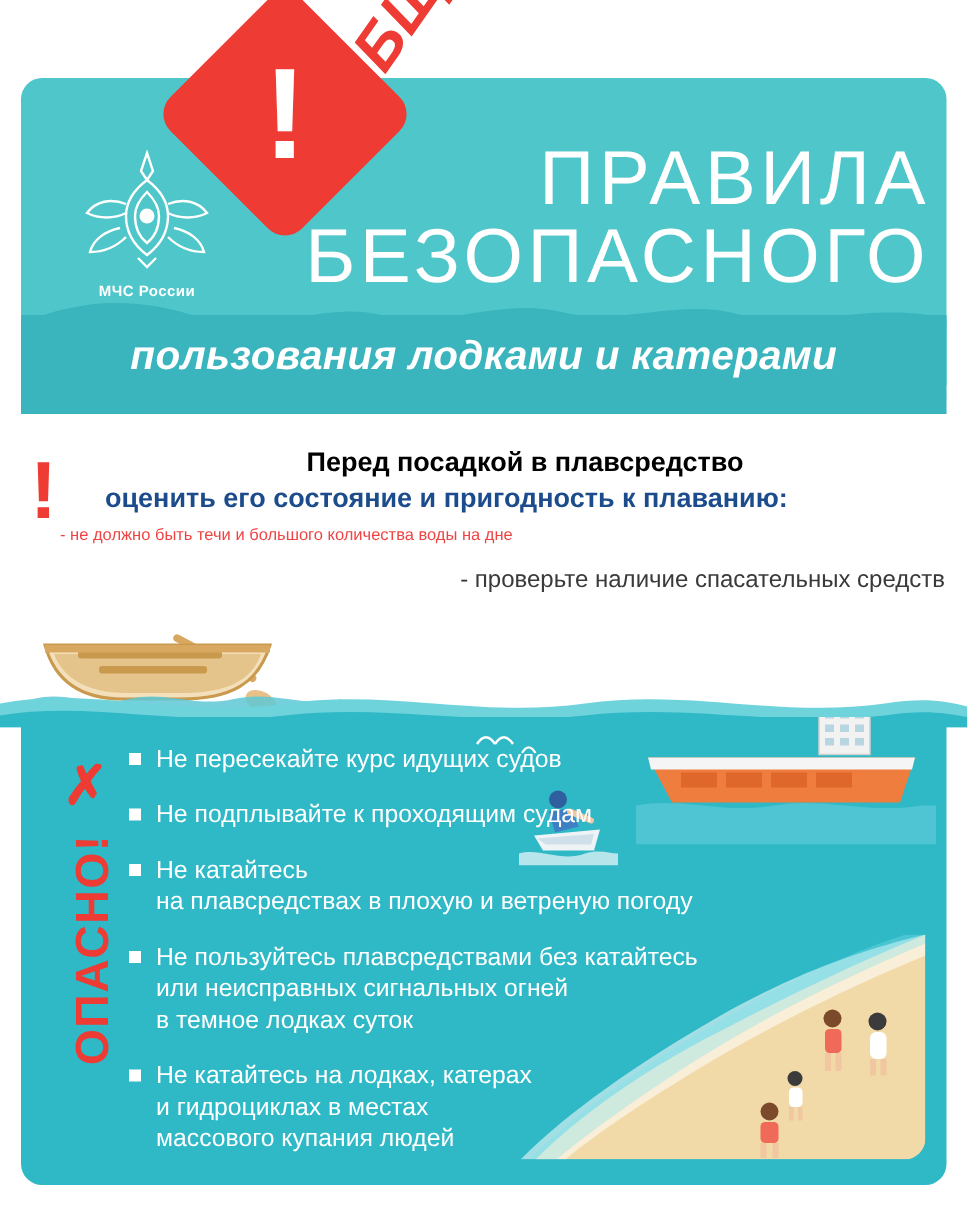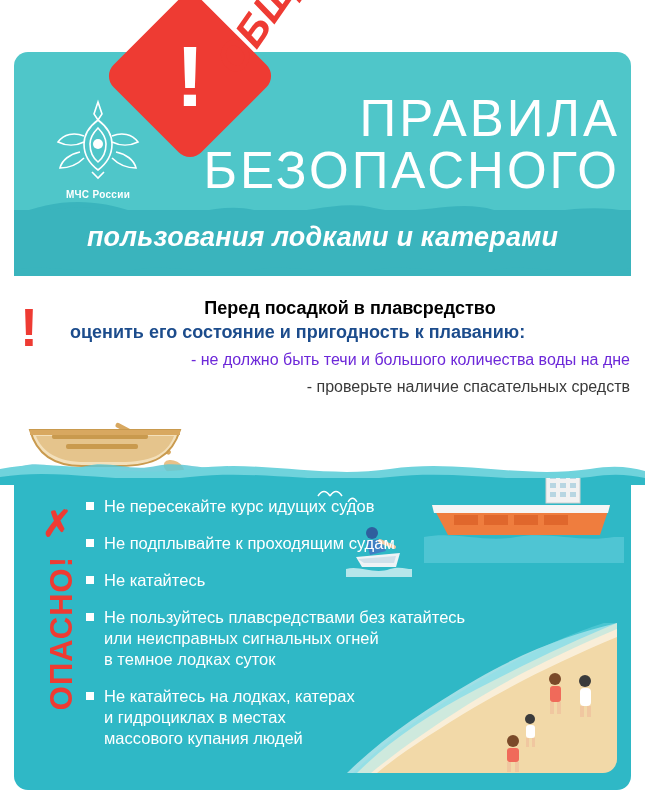--- a/index.html
+++ b/index.html
@@ -97,21 +97,21 @@
   .warn-l1{
     position:absolute;left:70px;top:298px;width:560px;
     color:#000000;font-size:18px;font-weight:bold;text-align:center;
   }
   .warn-l2{
     position:absolute;left:70px;top:322px;width:560px;
     color:#1c4c8c;font-size:18px;font-weight:bold;
   }
   .warn-l3{
     position:absolute;left:40px;top:351px;width:590px;
-    text-align:right;color:#6d28d9;font-size:16px;
+    color:#ef4444;font-size:11px;
   }
   .warn-l4{
     position:absolute;left:40px;top:378px;width:590px;
     text-align:right;color:#3a3a3a;font-size:16px;
   }
 
   
   .boat-wrap{position:absolute;left:22px;top:400px;width:230px;height:90px;}
 
   
@@ -317,20 +317,21 @@
       <span class="bullet"></span>
       <span class="ln">Не пересекайте курс идущих  судов</span>
     </div>
     <div class="rule">
       <span class="bullet"></span>
       <span class="ln">Не подплывайте к проходящим судам</span>
     </div>
     <div class="rule">
       <span class="bullet"></span>
       <span class="ln">Не катайтесь</span>
+      <span class="ln">на плавсредствах в плохую и ветреную погоду</span>
     </div>
     <div class="rule">
       <span class="bullet"></span>
       <span class="ln">Не пользуйтесь  плавсредствами без катайтесь</span>
       <span class="ln">или неисправных  сигнальных огней</span>
       <span class="ln">в темное лодках суток</span>
     </div>
     <div class="rule">
       <span class="bullet"></span>
       <span class="ln">Не катайтесь на лодках, катерах</span>

